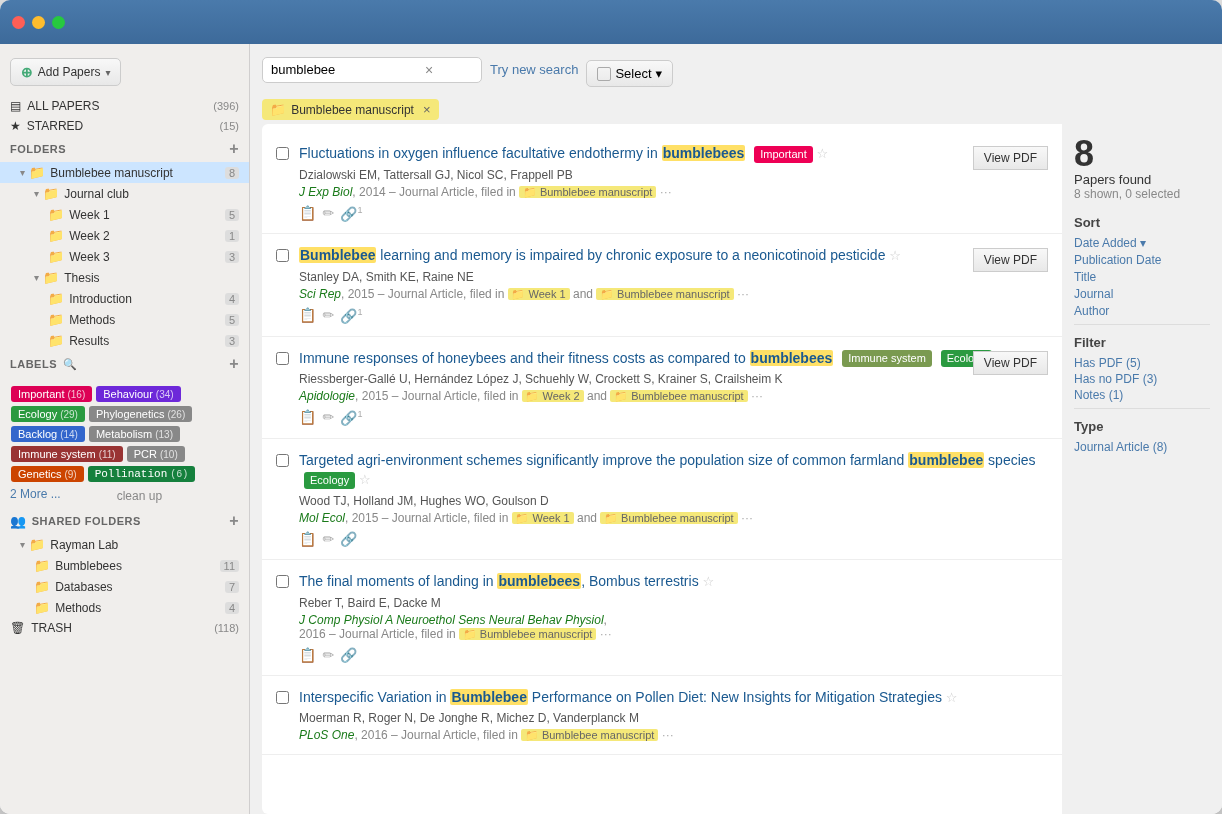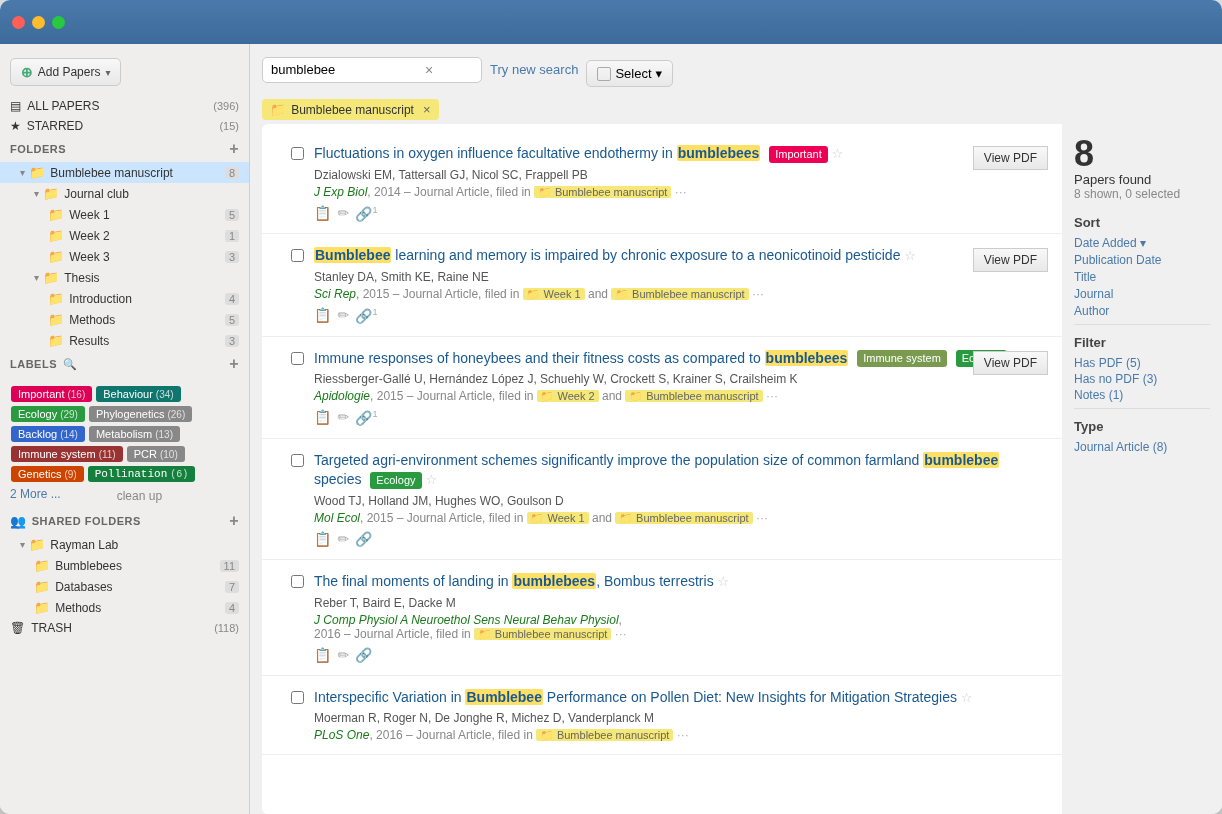--- a/index.html
+++ b/index.html
@@ -65,21 +65,21 @@
     .active-filter-bar { display: flex; align-items: center; padding: 4px 12px; background: #f0f0f0; flex-shrink: 0; }
     .active-filter-tag { display: flex; align-items: center; gap: 5px; background: #f5e879; border-radius: 4px; padding: 3px 8px; font-size: 12px; color: #333; }
     .active-filter-tag .folder-icon { color: #c89000; font-size: 13px; }
     .active-filter-close { color: #666; cursor: pointer; font-size: 13px; margin-left: 4px; }
 
     
     .results-area { display: flex; flex: 1; overflow: hidden; }
 
     .results-list { flex: 1; overflow-y: auto; padding: 8px 0; background: white; margin: 0 0 0 12px; border-radius: 6px 0 0 6px; }
 
-    .result-item { display: flex; padding: 12px 29px; border-bottom: 1px solid #eee; cursor: pointer; position: relative; }
+    .result-item { display: flex; padding: 12px 14px; border-bottom: 1px solid #eee; cursor: pointer; position: relative; }
     .result-checkbox { margin-right: 10px; flex-shrink: 0; margin-top: 3px; }
     .result-checkbox input { cursor: pointer; }
     .result-body { flex: 1; }
     .result-title { font-size: 14px; color: #1a5990; font-weight: 500; line-height: 1.4; margin-bottom: 4px; }
     .result-title .highlight { background: #ffe066; color: inherit; font-weight: 700; padding: 0 1px; border-radius: 2px; }
     .result-title .label-badge { display: inline-block; padding: 1px 6px; border-radius: 3px; font-size: 11px; color: white; margin-left: 5px; font-weight: normal; vertical-align: middle; }
     .label-important { background: #e05; }
     .result-authors { font-size: 12px; color: #555; margin-bottom: 3px; }
     .result-meta { font-size: 12px; color: #888; }
     .result-meta .journal { color: #1a7a1a; font-style: italic; }
@@ -198,21 +198,21 @@
       </div>
 
       <div class="section-header labels-header">
         <span>LABELS</span>
         <span class="search-icon">🔍</span>
         <span class="add-btn">+</span>
       </div>
       <div class="labels-section">
         <div class="labels-flex">
           <span class="label-tag" style="background:#dd0055;">Important<span class="cnt">(16)</span></span>
-          <span class="label-tag" style="background:#0f766e;">Behaviour<span class="cnt">(34)</span></span>
+          <span class="label-tag" style="background:#6d28d9;">Behaviour<span class="cnt">(34)</span></span>
           <span class="label-tag" style="background:#2a9a40;">Ecology<span class="cnt">(29)</span></span>
           <span class="label-tag" style="background:#888;">Phylogenetics<span class="cnt">(26)</span></span>
           <span class="label-tag" style="background:#3366cc;">Backlog<span class="cnt">(14)</span></span>
           <span class="label-tag" style="background:#888;">Metabolism<span class="cnt">(13)</span></span>
           <span class="label-tag" style="background:#993333;">Immune system<span class="cnt">(11)</span></span>
           <span class="label-tag" style="background:#888;">PCR<span class="cnt">(10)</span></span>
           <span class="label-tag" style="background:#cc4400;">Genetics<span class="cnt">(9)</span></span>
           <span class="label-tag" style="background:#15803d;font-family:Liberation Mono, monospace;">Pollination<span class="cnt">(6)</span></span>
         </div>
         <div style="display:flex; align-items:center; margin-top:4px; gap:8px; font-size:12px;">

